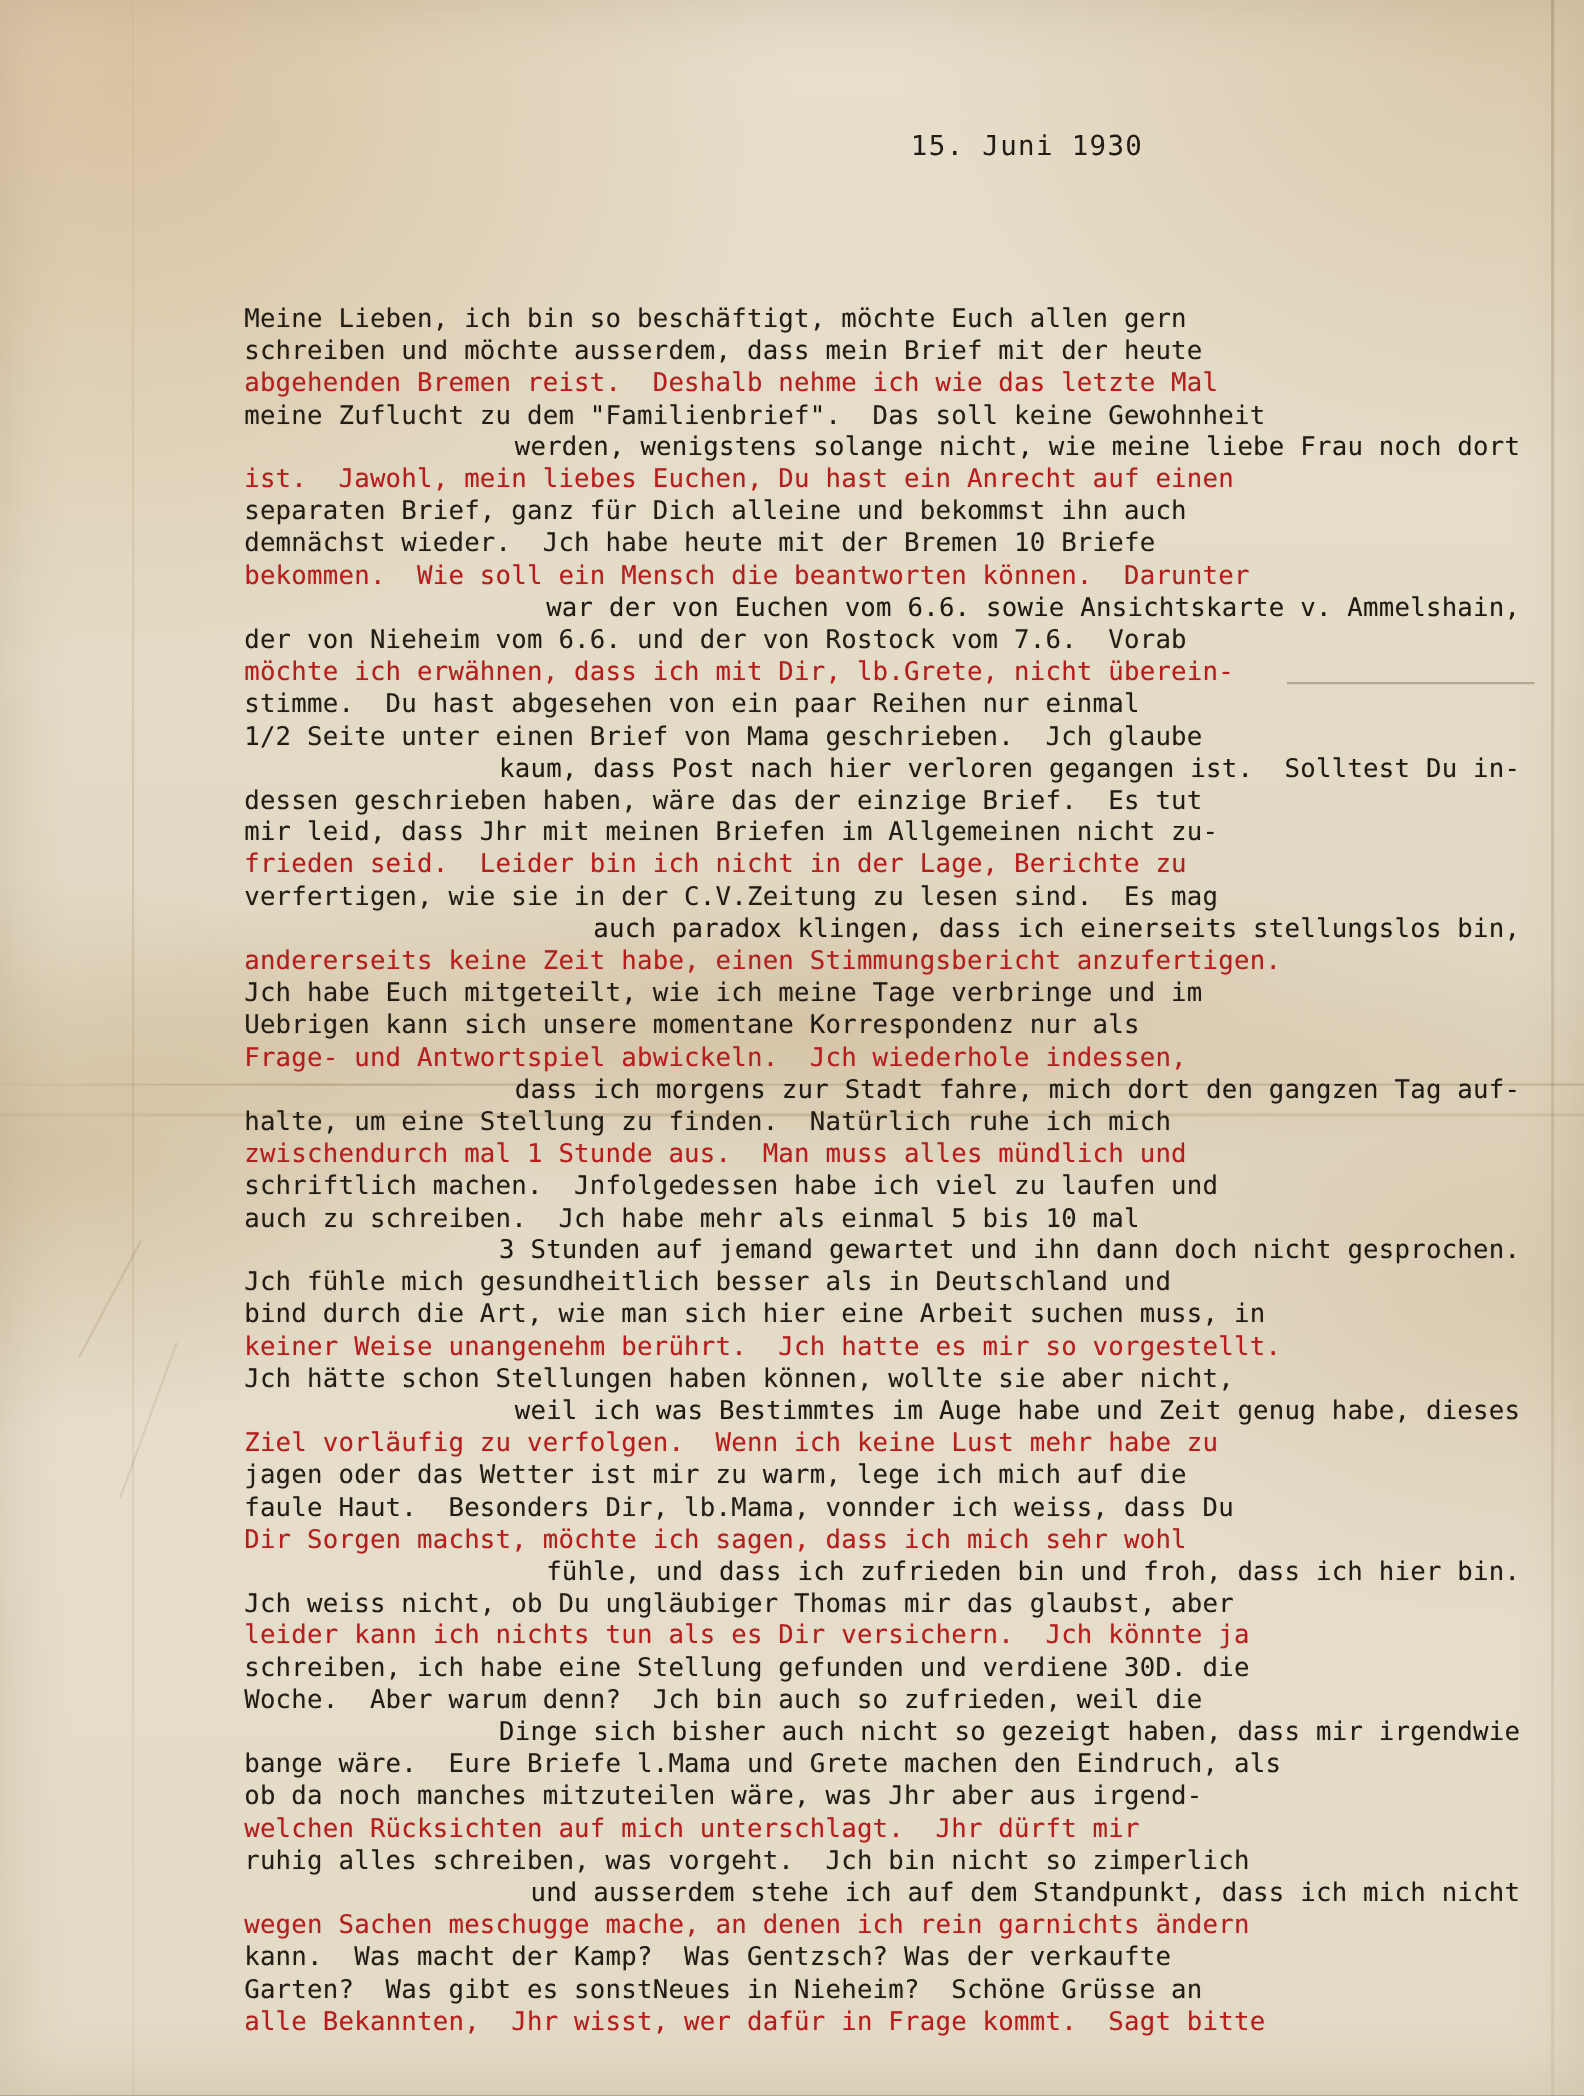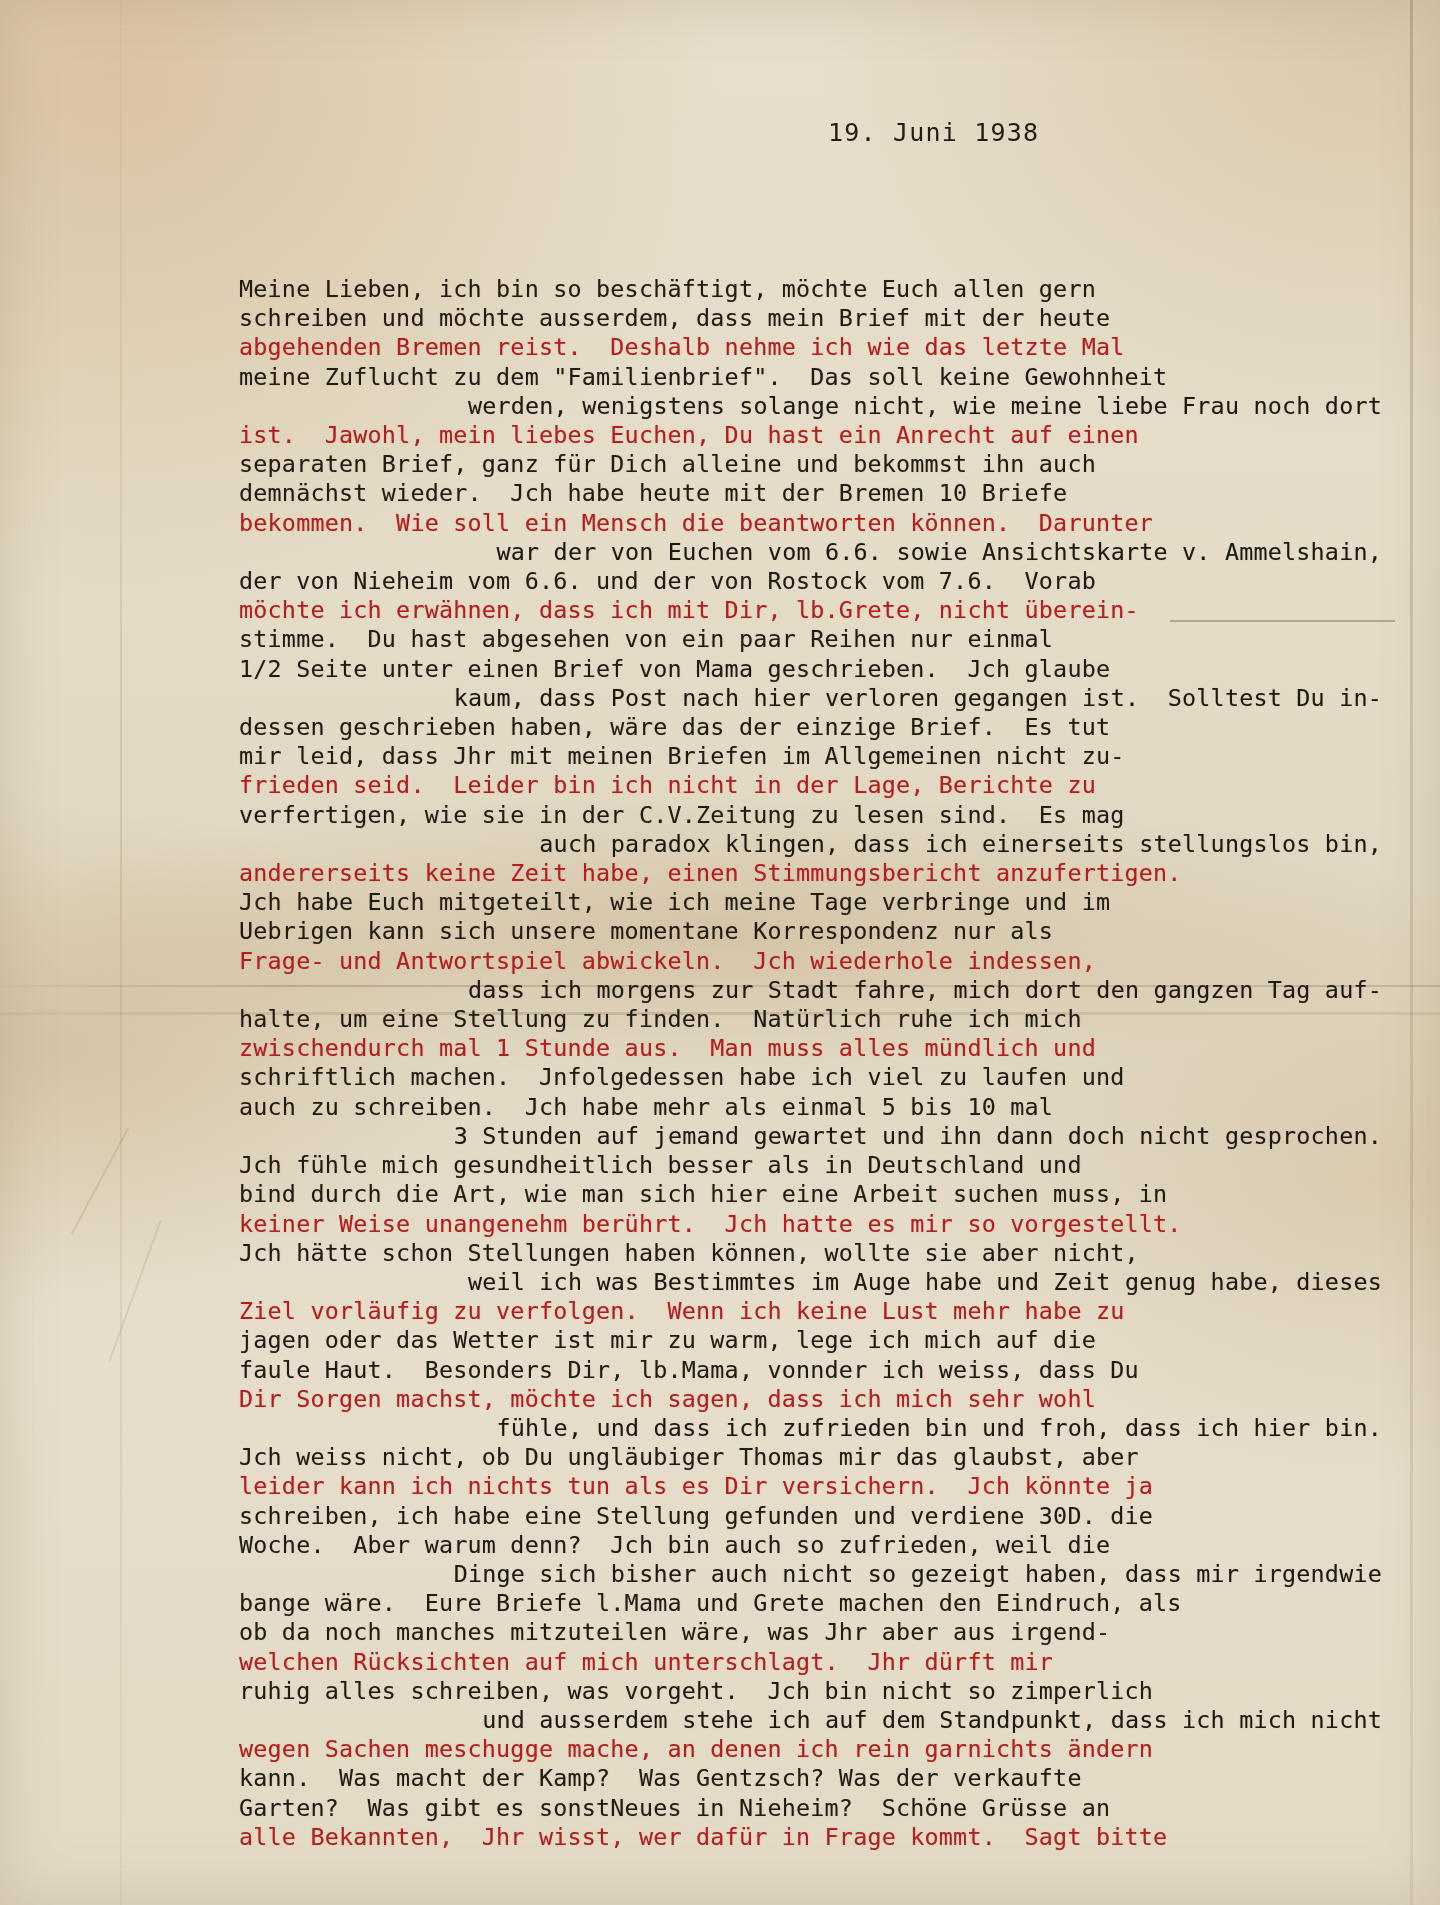--- a/index.html
+++ b/index.html
@@ -71,21 +71,21 @@
   }
   .body-block {
     left: 222px;
     top: 275px;
     width: 1160px;
     font-size: 23.4px;
     line-height: 29.2px;
     letter-spacing: 0.2px;
     text-shadow: 0 0 1px rgba(40,32,20,0.25);
   }
-  .body-block .ln { display: block; margin-left: 17px; }
+  .body-block .ln { display: block; }
   
   .body-block .ln:nth-child(3n) { color: #b91c1c; }
   .body-block .ln:nth-child(5n) { color: #1e1a12; text-align: right; }
 
   
   .margin-mark {
     position: absolute;
     left: 1170px; top: 620px; width: 225px; height: 2px;
     background: rgba(90,75,50,0.35);
   }
@@ -96,20 +96,20 @@
 <div class="page">
   <div class="paper"></div>
 
   <div class="crease h1"></div>
   <div class="crease h2"></div>
   <div class="crease v1"></div>
   <div class="crease v2"></div>
   <div class="crease d1"></div>
   <div class="crease d2"></div>
 
-  <div class="typed date-line">19. Juni 1938</div>
+  <div class="typed date-line">15. Juni 1930</div>
 
   <div class="margin-mark"></div>
 
   <div class="typed body-block"><span class="ln">Meine Lieben, ich bin so beschäftigt, möchte Euch allen gern</span><span class="ln">schreiben und möchte ausserdem, dass mein Brief mit der heute</span><span class="ln">abgehenden Bremen reist.  Deshalb nehme ich wie das letzte Mal</span><span class="ln">meine Zuflucht zu dem "Familienbrief".  Das soll keine Gewohnheit</span><span class="ln">werden, wenigstens solange nicht, wie meine liebe Frau noch dort</span><span class="ln">ist.  Jawohl, mein liebes Euchen, Du hast ein Anrecht auf einen</span><span class="ln">separaten Brief, ganz für Dich alleine und bekommst ihn auch</span><span class="ln">demnächst wieder.  Jch habe heute mit der Bremen 10 Briefe</span><span class="ln">bekommen.  Wie soll ein Mensch die beantworten können.  Darunter</span><span class="ln">war der von Euchen vom 6.6. sowie Ansichtskarte v. Ammelshain,</span><span class="ln">der von Nieheim vom 6.6. und der von Rostock vom 7.6.  Vorab</span><span class="ln">möchte ich erwähnen, dass ich mit Dir, lb.Grete, nicht überein-</span><span class="ln">stimme.  Du hast abgesehen von ein paar Reihen nur einmal</span><span class="ln">1/2 Seite unter einen Brief von Mama geschrieben.  Jch glaube</span><span class="ln">kaum, dass Post nach hier verloren gegangen ist.  Solltest Du in-</span><span class="ln">dessen geschrieben haben, wäre das der einzige Brief.  Es tut</span><span class="ln">mir leid, dass Jhr mit meinen Briefen im Allgemeinen nicht zu-</span><span class="ln">frieden seid.  Leider bin ich nicht in der Lage, Berichte zu</span><span class="ln">verfertigen, wie sie in der C.V.Zeitung zu lesen sind.  Es mag</span><span class="ln">auch paradox klingen, dass ich einerseits stellungslos bin,</span><span class="ln">andererseits keine Zeit habe, einen Stimmungsbericht anzufertigen.</span><span class="ln">Jch habe Euch mitgeteilt, wie ich meine Tage verbringe und im</span><span class="ln">Uebrigen kann sich unsere momentane Korrespondenz nur als</span><span class="ln">Frage- und Antwortspiel abwickeln.  Jch wiederhole indessen,</span><span class="ln">dass ich morgens zur Stadt fahre, mich dort den gangzen Tag auf-</span><span class="ln">halte, um eine Stellung zu finden.  Natürlich ruhe ich mich</span><span class="ln">zwischendurch mal 1 Stunde aus.  Man muss alles mündlich und</span><span class="ln">schriftlich machen.  Jnfolgedessen habe ich viel zu laufen und</span><span class="ln">auch zu schreiben.  Jch habe mehr als einmal 5 bis 10 mal</span><span class="ln">3 Stunden auf jemand gewartet und ihn dann doch nicht gesprochen.</span><span class="ln">Jch fühle mich gesundheitlich besser als in Deutschland und</span><span class="ln">bind durch die Art, wie man sich hier eine Arbeit suchen muss, in</span><span class="ln">keiner Weise unangenehm berührt.  Jch hatte es mir so vorgestellt.</span><span class="ln">Jch hätte schon Stellungen haben können, wollte sie aber nicht,</span><span class="ln">weil ich was Bestimmtes im Auge habe und Zeit genug habe, dieses</span><span class="ln">Ziel vorläufig zu verfolgen.  Wenn ich keine Lust mehr habe zu</span><span class="ln">jagen oder das Wetter ist mir zu warm, lege ich mich auf die</span><span class="ln">faule Haut.  Besonders Dir, lb.Mama, vonnder ich weiss, dass Du</span><span class="ln">Dir Sorgen machst, möchte ich sagen, dass ich mich sehr wohl</span><span class="ln">fühle, und dass ich zufrieden bin und froh, dass ich hier bin.</span><span class="ln">Jch weiss nicht, ob Du ungläubiger Thomas mir das glaubst, aber</span><span class="ln">leider kann ich nichts tun als es Dir versichern.  Jch könnte ja</span><span class="ln">schreiben, ich habe eine Stellung gefunden und verdiene 30D. die</span><span class="ln">Woche.  Aber warum denn?  Jch bin auch so zufrieden, weil die</span><span class="ln">Dinge sich bisher auch nicht so gezeigt haben, dass mir irgendwie</span><span class="ln">bange wäre.  Eure Briefe l.Mama und Grete machen den Eindruch, als</span><span class="ln">ob da noch manches mitzuteilen wäre, was Jhr aber aus irgend-</span><span class="ln">welchen Rücksichten auf mich unterschlagt.  Jhr dürft mir</span><span class="ln">ruhig alles schreiben, was vorgeht.  Jch bin nicht so zimperlich</span><span class="ln">und ausserdem stehe ich auf dem Standpunkt, dass ich mich nicht</span><span class="ln">wegen Sachen meschugge mache, an denen ich rein garnichts ändern</span><span class="ln">kann.  Was macht der Kamp?  Was Gentzsch? Was der verkaufte</span><span class="ln">Garten?  Was gibt es sonstNeues in Nieheim?  Schöne Grüsse an</span><span class="ln">alle Bekannten,  Jhr wisst, wer dafür in Frage kommt.  Sagt bitte</span></div>
 
   <div class="edge-shadow"></div>
 </div>
 
 </body></html>

